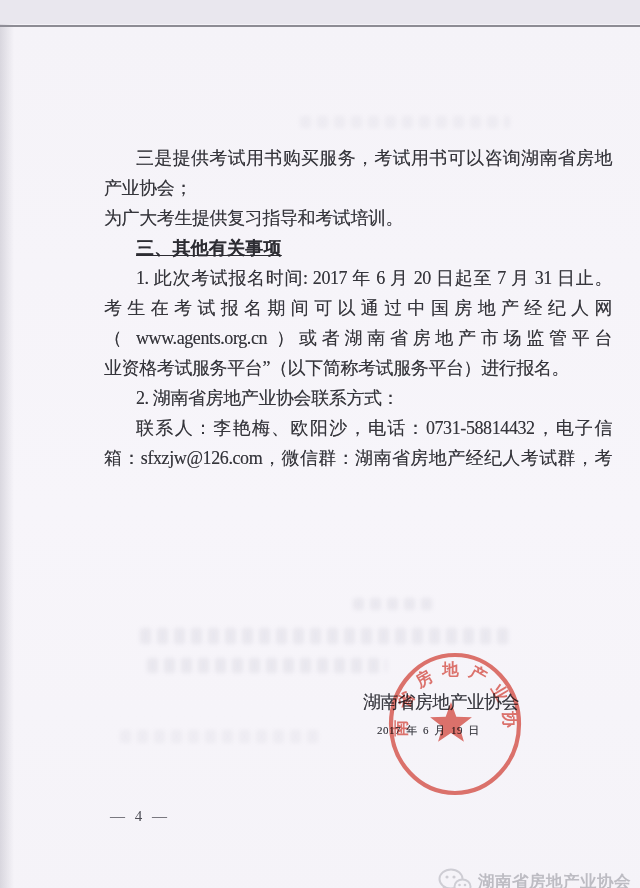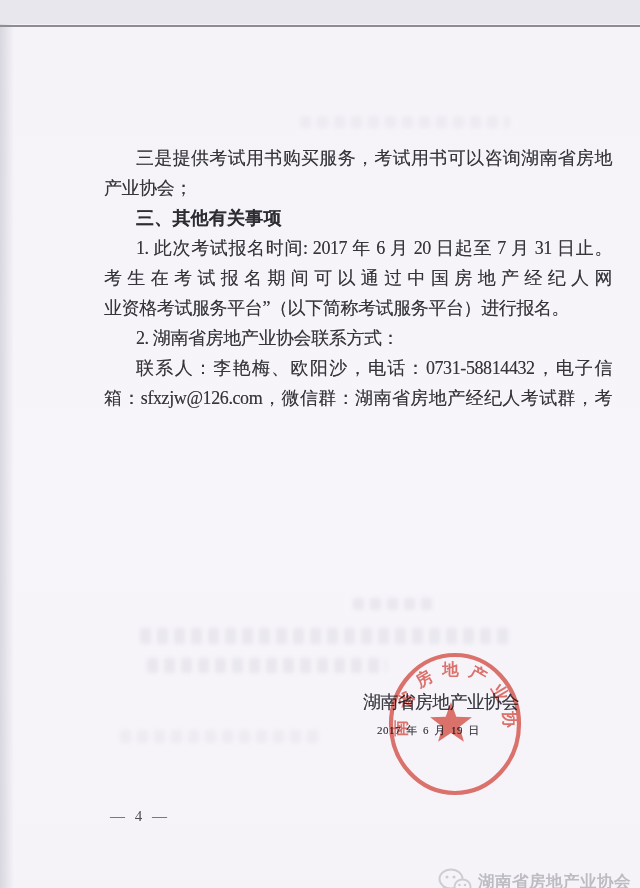--- a/index.html
+++ b/index.html
@@ -49,20 +49,21 @@
     text-shadow: 0 0 .6px rgba(53,53,59,.55);
   }
   .line { height: 30px; line-height: 30px; white-space: nowrap; }
   .line.fill { white-space: normal; text-align: justify; text-align-last: justify; }
   .line.indent { text-indent: 32px; }
   .line.bold {
     font-family: "Liberation Sans", sans-serif;
     font-weight: 700;
     letter-spacing: 0.2px;
     color: #2c2c32;
+    text-decoration: underline;
   }
 
   
   .sig-org {
     position: absolute; left: 363px; top: 666px;
     font-size: 18px; letter-spacing: -0.7px; color: #3a3a41;
     text-shadow: 0 0 .6px rgba(58,58,65,.5);
   }
   .sig-date {
     position: absolute; left: 377px; top: 699px;
@@ -117,23 +118,25 @@
   <div class="ghost g1"></div>
   <div class="ghost g2"></div>
   <div class="ghost g3"></div>
   <div class="ghost g4"></div>
   <div class="ghost g5"></div>
 
   <main class="body-text">
 
   <div class="line indent fill">三是提供考试用书购买服务，考试用书可以咨询湖南省房地</div>
       <div class="line">产业协会；</div>
+      <div class="line">为广大考生提供复习指导和考试培训。</div>
       <div class="line indent bold">三、其他有关事项</div>
       <div class="line indent fill">1. 此次考试报名时间: 2017 年 6 月 20 日起至 7 月 31 日止。</div>
       <div class="line fill">考生在考试报名期间可以通过中国房地产经纪人网</div>
+      <div class="line fill">（ www.agents.org.cn ）或者湖南省房地产市场监管平台</div>
       <div class="line">业资格考试服务平台”（以下简称考试服务平台）进行报名。</div>
       <div class="line indent">2. 湖南省房地产业协会联系方式：</div>
       <div class="line indent fill">联系人：李艳梅、欧阳沙，电话：0731-58814432，电子信</div>
       <div class="line fill">箱：sfxzjw@126.com，微信群：湖南省房地产经纪人考试群，考</div>
     </main>
 
   <div class="sig-org">湖南省房地产业协会</div>
   <div class="sig-date">2017 年 6 月 19 日</div>
 
   <svg class="seal" viewBox="0 0 170 170">

